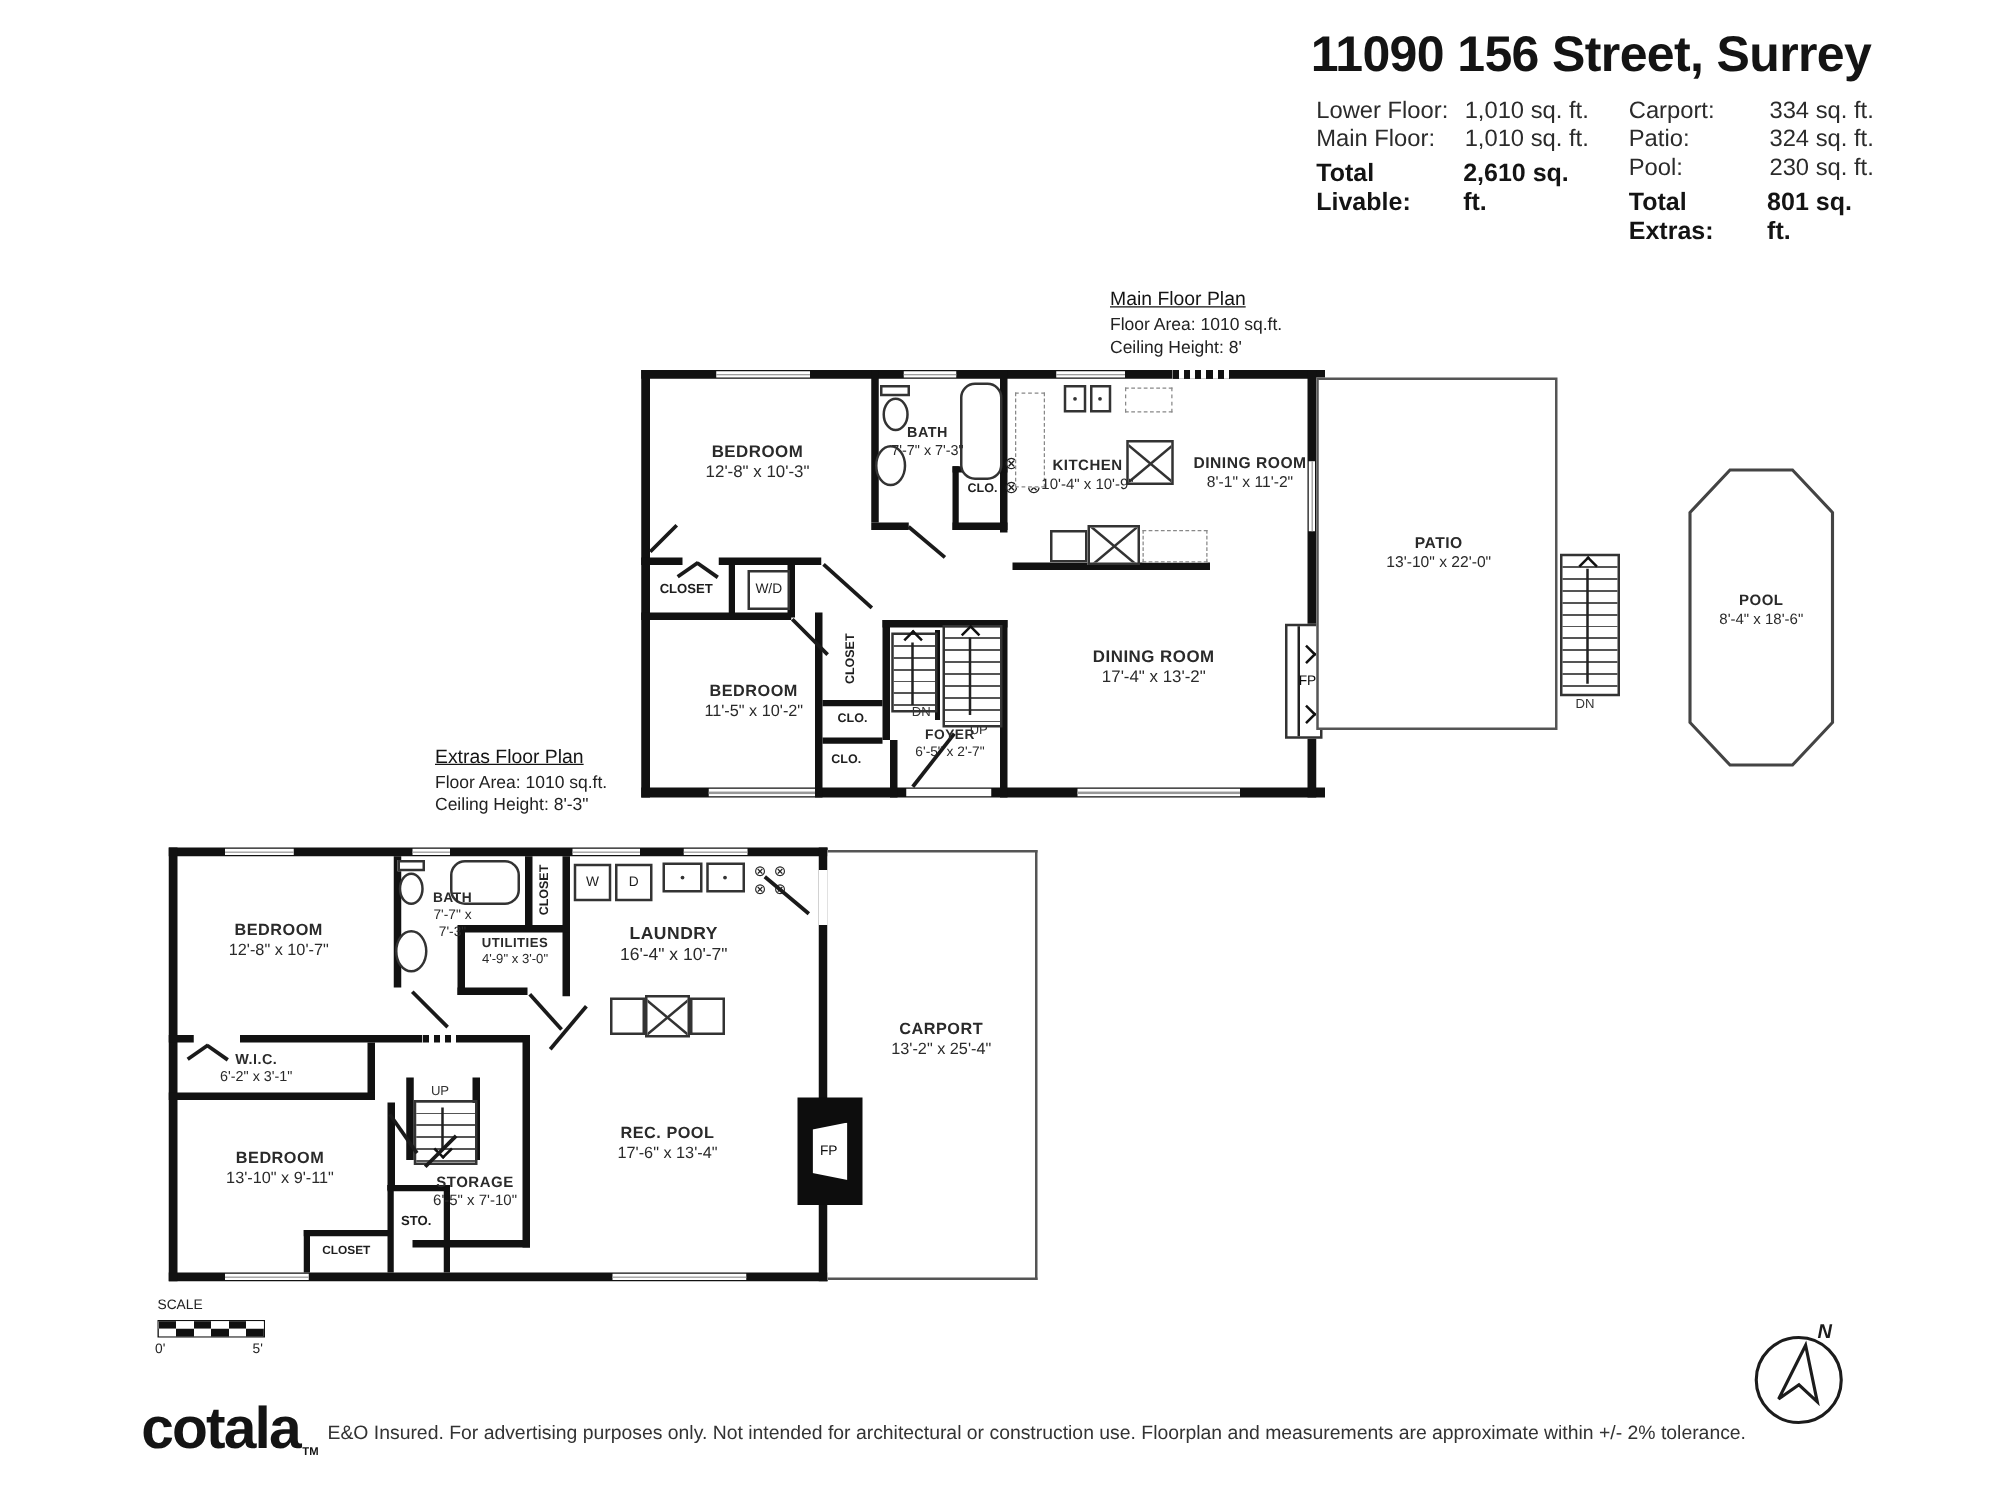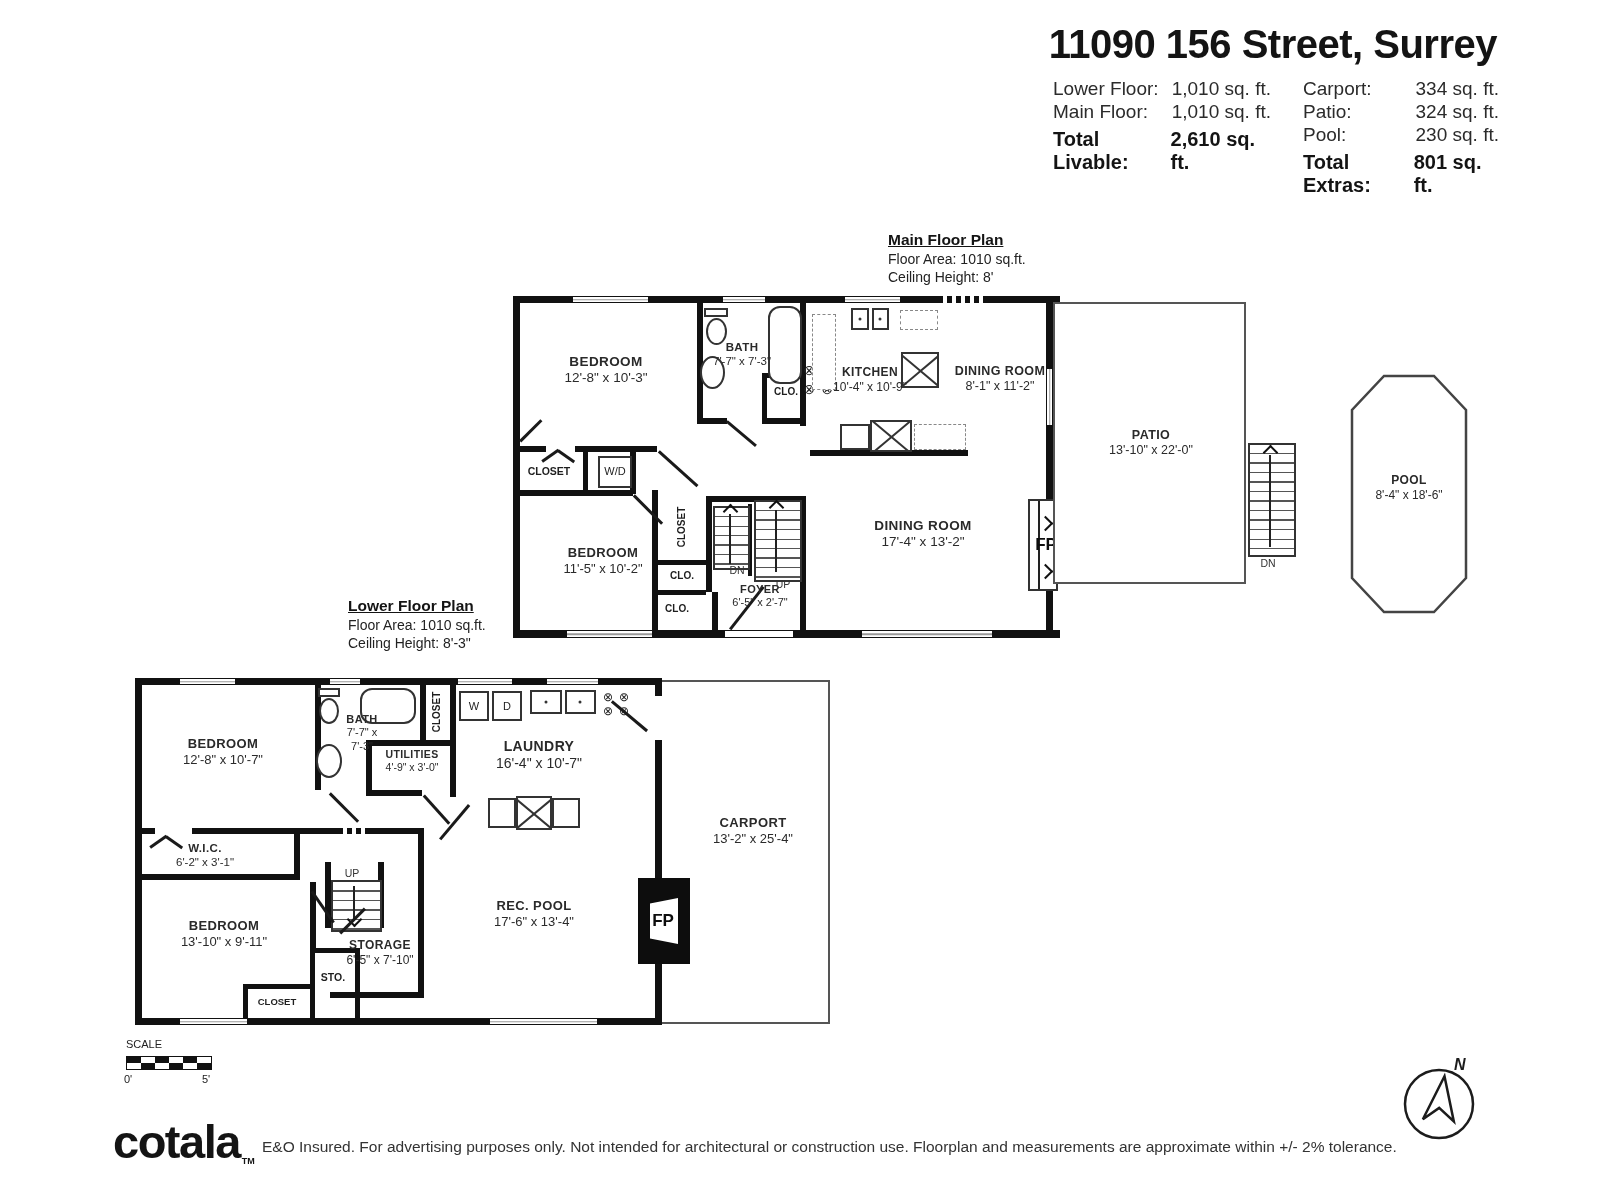--- a/index.html
+++ b/index.html
@@ -37,33 +37,33 @@
   .lbl .rdims{display:block}
   .sm{position:absolute;transform:translate(-50%,-50%);font-weight:bold;color:#1e1e1e;white-space:nowrap}
   .smr{font-weight:normal;color:#333}
   .vert{writing-mode:vertical-rl;transform:translate(-50%,-50%) rotate(180deg)}
   
   .title{position:absolute;left:900px;top:22px;width:597px;margin:0;text-align:right;font-size:40px;font-weight:bold;letter-spacing:-.5px;color:#141414}
   .stats{position:absolute;font-size:19px;color:#2b2b2b}
   .srow{display:flex;justify-content:space-between;height:23px;align-items:baseline}
   .srow.total{font-weight:bold;font-size:20px;color:#141414;margin-top:4px}
   .plan-head{position:absolute;color:#222}
-  .ph-title{font-weight:bold;font-size:15.5px;text-decoration:underline;color:#141414}
+  .ph-title{font-weight:normal;font-size:15.5px;text-decoration:underline;color:#141414}
   .ph-line{font-size:14px;margin-top:2px}
   
   .scalebar{position:absolute;border:1px solid #111}
   .scalebar .r1,.scalebar .r2{height:6px}
   .scalebar .r1{background:repeating-linear-gradient(90deg,#111 0 14px,#fff 14px 28px)}
   .scalebar .r2{background:repeating-linear-gradient(90deg,#fff 0 14px,#111 14px 28px)}
   .logo{position:absolute;font-size:47px;font-weight:bold;letter-spacing:-1.5px;color:#141414}
   .logo .tm{font-size:9px;font-weight:bold;letter-spacing:0;vertical-align:baseline;position:relative;top:6px;left:2px}
   .disclaimer{position:absolute;font-size:15.5px;color:#333}
   .fp-black{position:absolute;background:#0d0d0d}
   .fp-white{position:absolute;background:#fff}
-  .fp-txt{position:absolute;transform:translate(-50%,-50%);font-weight:bold;font-size:17px;color:#0d0d0d}
+  .fp-txt{position:absolute;transform:translate(-50%,-50%);font-weight:normal;font-size:11px;color:#0d0d0d}
 </style>
 </head>
 <body>
 
 <h1 class="title">11090 156 Street, Surrey</h1>
 <div class="stats" style="left:1053px;top:78px;width:218px">
   <div class="srow">
       <span>Lower Floor:</span>
       <span>1,010 sq. ft.</span>
     </div>
@@ -94,21 +94,21 @@
       <span>801 sq. ft.</span>
     </div>
 </div>
 
 <div class="plan-head" style="left:888px;top:231px">
   <div class="ph-title">Main Floor Plan</div>
   <div class="ph-line">Floor Area: 1010 sq.ft.</div>
   <div class="ph-line">Ceiling Height: 8'</div>
 </div>
 <div class="plan-head" style="left:348px;top:597px">
-  <div class="ph-title">Lower Floor Plan</div>
+  <div class="ph-title">Extras Floor Plan</div>
   <div class="ph-line">Floor Area: 1010 sq.ft.</div>
   <div class="ph-line">Ceiling Height: 8'-3"</div>
 </div>
 
 <div>
 
   <i class="w" style="left:513px;top:296px;width:547px;height:7px"></i>
   <i class="w" style="left:513px;top:630px;width:547px;height:8px"></i>
   <i class="w" style="left:513px;top:296px;width:7px;height:342px"></i>
   <i class="w" style="left:1046px;top:296px;width:7px;height:342px"></i>

